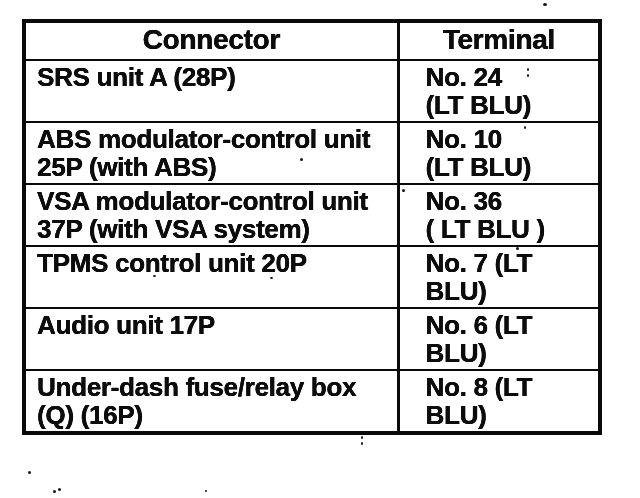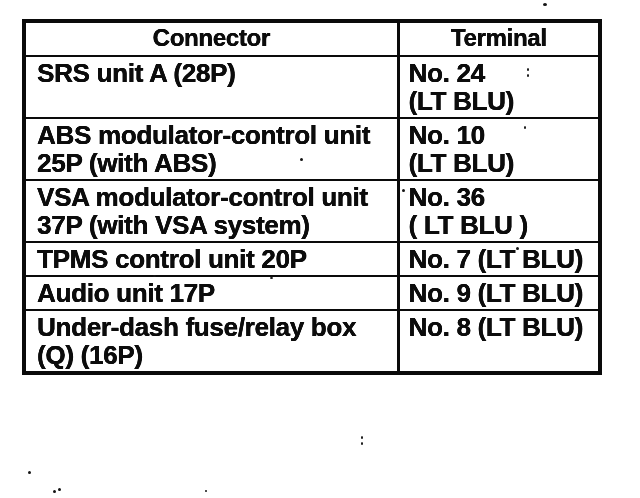--- a/index.html
+++ b/index.html
@@ -31,37 +31,37 @@
   th, td {
     border: 2px solid #0a0a0a;
     color: #0c0c0c;
     font-weight: 700;
     letter-spacing: -0.3px;
     
     text-shadow: 0.35px 0 0 currentColor, 0 0.3px 0 currentColor;
   }
   th {
     height: 26px;
-    font-size: 24px;
+    font-size: 28px;
     text-align: center;
     vertical-align: middle;
     padding: 1px 0 3px 0;
   }
   td {
     font-size: 26px;
     line-height: 28px;
     vertical-align: top;
     padding: 2px 4px 2px 11px;
     white-space: pre-line;
     overflow: hidden;
   }
   col.col-connector { width: 374px; }
   col.col-terminal  { width: 202px; }
   th.connector, td.connector { border-right: 3px solid #0a0a0a; }
-  td.terminal { padding-left: 9px; }
+  td.terminal { padding-left: 26px; }
   tbody tr.short { height: 26px; }
   tbody tr.tall  { height: 58px; }
   
   .speck {
     position: absolute;
     background: #141414;
     border-radius: 50%;
   }
 </style>
 </head>
@@ -97,21 +97,21 @@
 37P (with VSA system)</td>
       <td class="terminal">No. 36
 ( LT BLU )</td>
     </tr>
         <tr class="short">
       <td class="connector">TPMS control unit 20P</td>
       <td class="terminal">No. 7 (LT BLU)</td>
     </tr>
         <tr class="short">
       <td class="connector">Audio unit 17P</td>
-      <td class="terminal">No. 9 (LT BLU)</td>
+      <td class="terminal">No. 6 (LT BLU)</td>
     </tr>
         <tr class="tall">
       <td class="connector">Under-dash fuse/relay box
 (Q) (16P)</td>
       <td class="terminal">No. 8 (LT BLU)</td>
     </tr>
       </tbody>
   </table>
 
   <div class="speck" style="left:543px; top:3px;  width:4px; height:3px;"></div>

